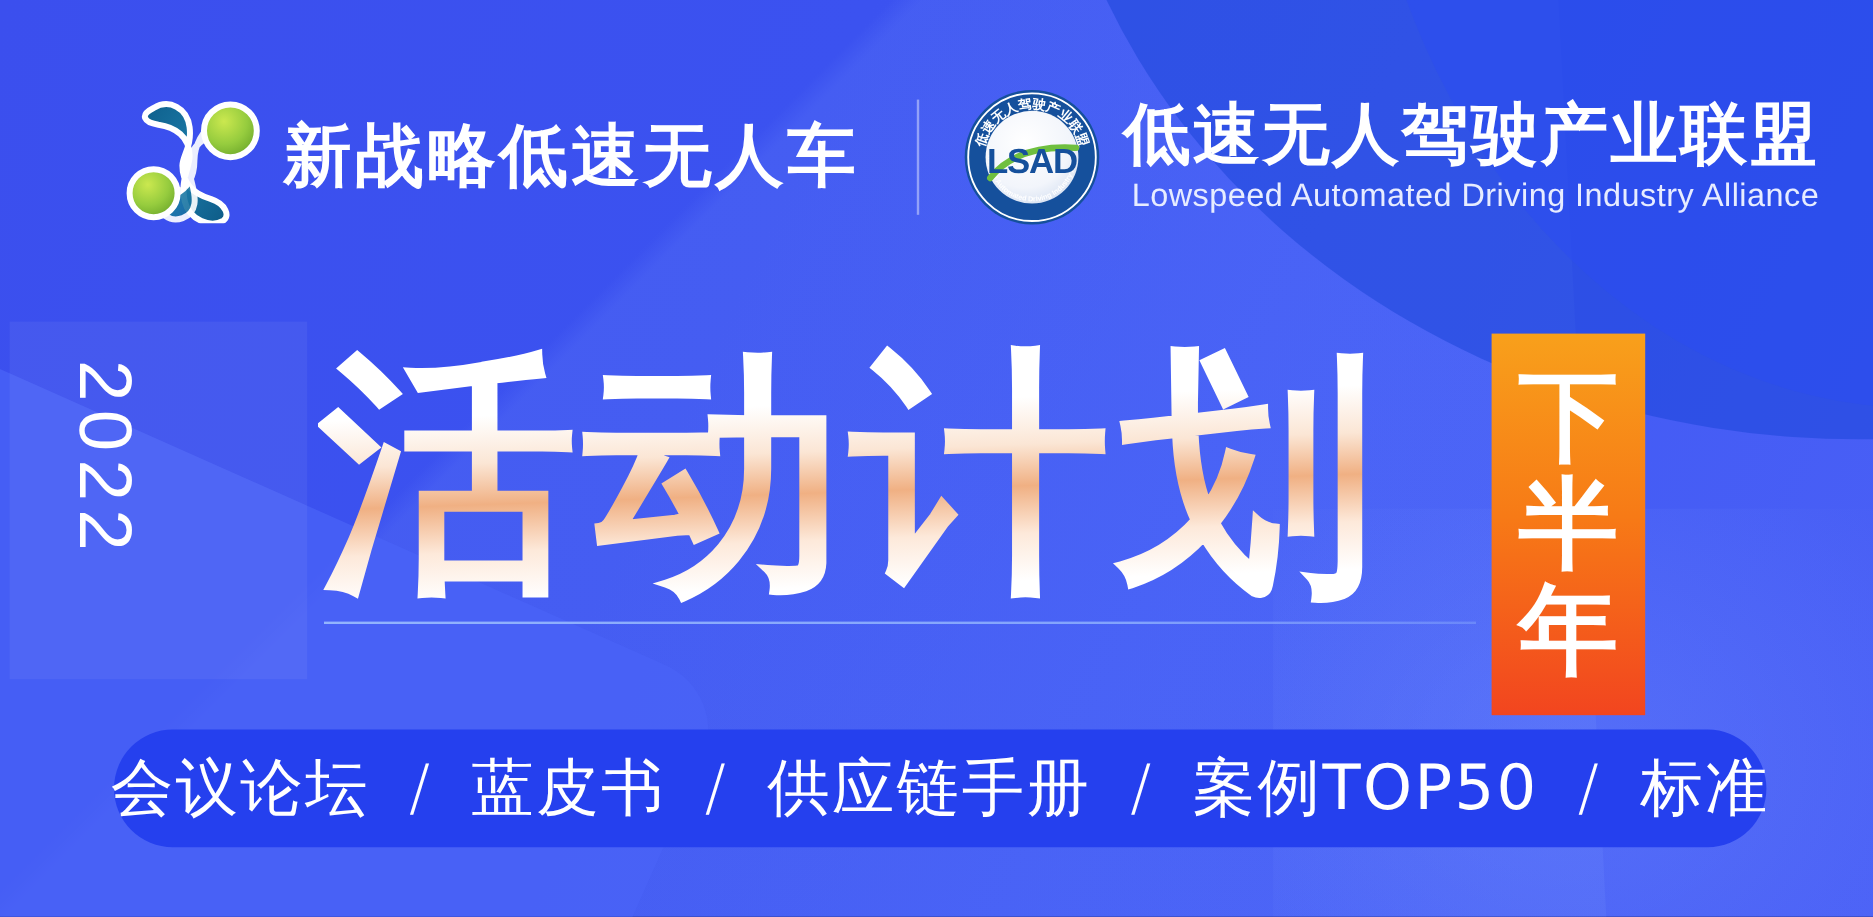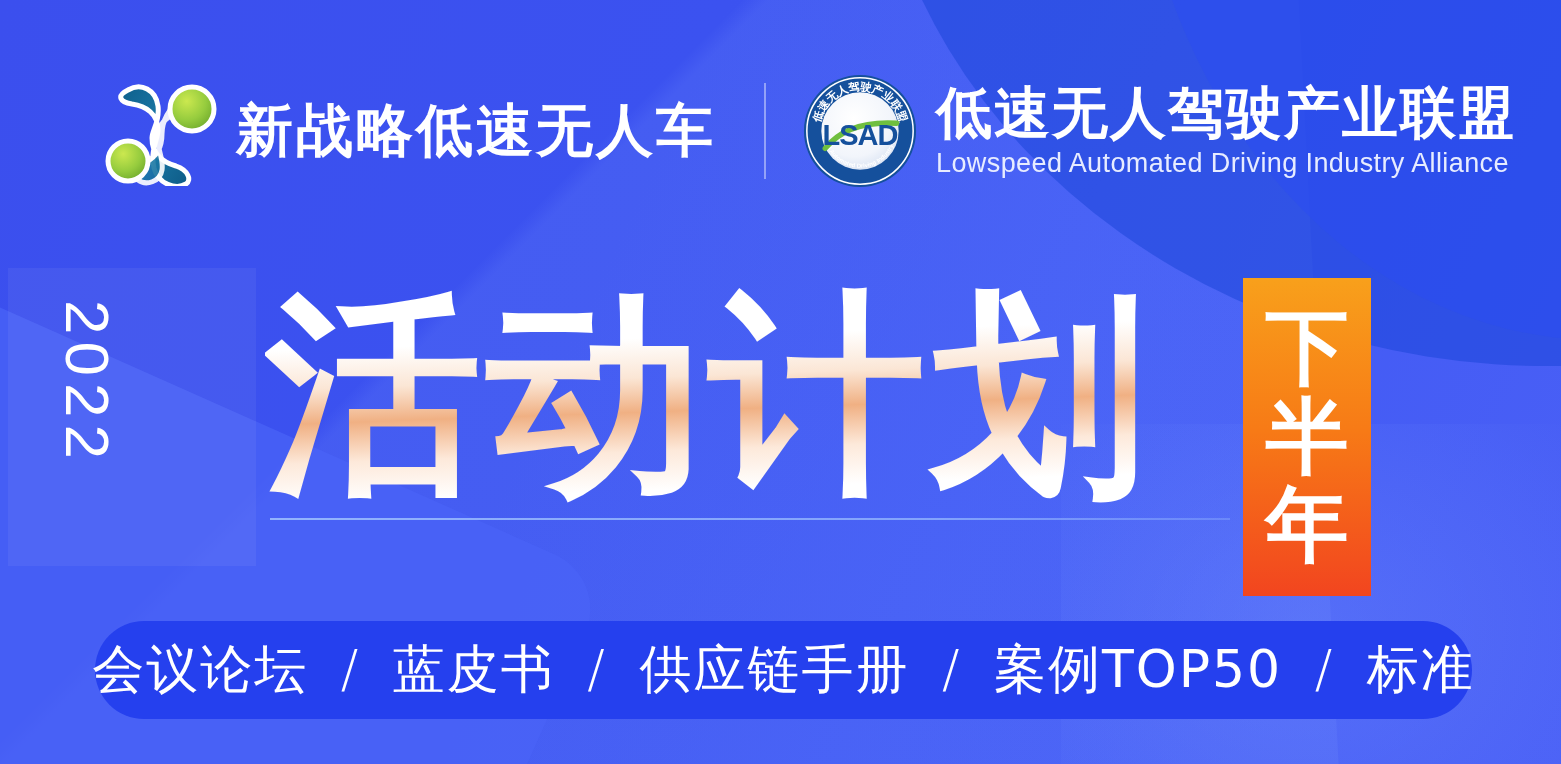--- a/index.html
+++ b/index.html
@@ -92,20 +92,21 @@
 
   
   .header {
     position: absolute;
     left: 0;
     top: 58px;
     width: 100%;
     height: 145px;
     display: flex;
     align-items: center;
+    text-align: right;
   }
 
   
   .brand-left {
     display: flex;
     align-items: center;
     margin-left: 96px;
   }
   .brand-mark {
     width: 126px;
@@ -238,21 +239,20 @@
     position: absolute;
     left: 95px;
     top: 608px;
     width: 1377px;
     height: 98px;
     border-radius: 49px;
     background: #2540ee;
     display: flex;
     align-items: center;
     justify-content: center;
-    margin-top: 13px;
   }
   .pill-text {
     color: #ffffff;
     font-size: 52px;
     font-weight: 500;
     letter-spacing: 2px;
     white-space: nowrap;
     font-family: "DejaVu Sans", "Liberation Sans", sans-serif;
   }
   .pill-sep { padding: 0 14px; font-weight: 300; }

